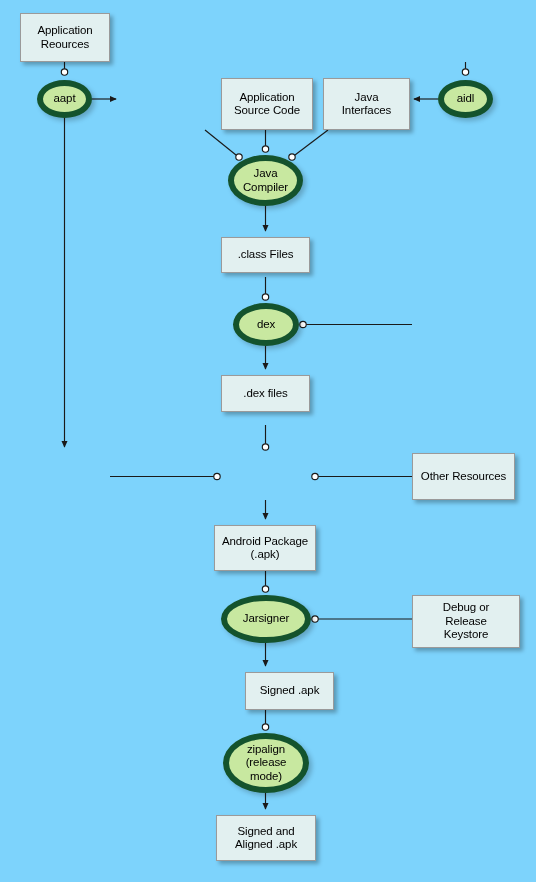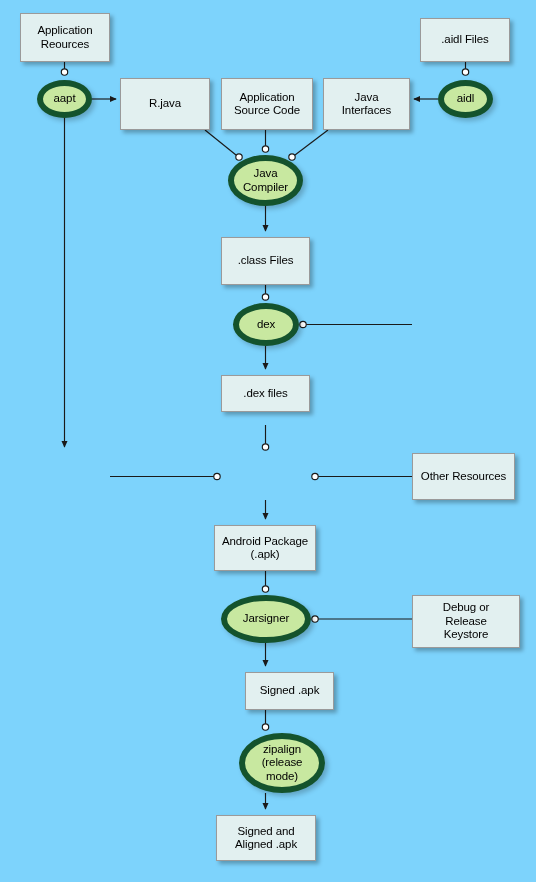--- a/index.html
+++ b/index.html
@@ -122,45 +122,39 @@
       <circle cx="265.5" cy="589" r="3.2"></circle>
       <circle cx="315" cy="619" r="3.2"></circle>
       <circle cx="265.5" cy="727" r="3.2"></circle>
     </g>
   </svg>
 
   <div class="node box" style="left:20px;  top:13px;  width:90px;  height:49px;">
       <span>Application
 Reources</span>
     </div>
-  <div class="node box" style="left:420px; top:18px;  width:90px;  height:44px;">
-      <span>.aidl Files</span>
-    </div>
   <div class="node ellipse" style="left:37px;  top:80px;  width:55px;  height:38px;">
       <span>aapt</span>
     </div>
   <div class="node ellipse" style="left:438px; top:80px;  width:55px;  height:38px;">
       <span>aidl</span>
-    </div>
-  <div class="node box" style="left:120px; top:78px;  width:90px;  height:52px;">
-      <span>R.java</span>
     </div>
   <div class="node box" style="left:221px; top:78px;  width:92px;  height:52px;">
       <span>Application
 Source Code</span>
     </div>
   <div class="node box" style="left:323px; top:78px;  width:87px;  height:52px;">
       <span>Java
 Interfaces</span>
     </div>
   <div class="node ellipse" style="left:228px; top:155px; width:75px;  height:51px;">
       <span>Java
 Compiler</span>
     </div>
-  <div class="node box" style="left:221px; top:237px; width:89px;  height:48px;">
+  <div class="node box" style="left:221px; top:237px; width:89px;  height:36px;">
       <span>.class Files</span>
     </div>
   <div class="node ellipse" style="left:233px; top:303px; width:66px;  height:43px;">
       <span>dex</span>
     </div>
   <div class="node box" style="left:221px; top:375px; width:89px;  height:37px;">
       <span>.dex files</span>
     </div>
   <div class="node box" style="left:214px; top:525px; width:102px; height:46px;">
       <span>Android Package
@@ -173,21 +167,21 @@
       <span>Jarsigner</span>
     </div>
   <div class="node box" style="left:412px; top:595px; width:108px; height:53px;">
       <span>Debug or
 Release
 Keystore</span>
     </div>
   <div class="node box" style="left:221px; top:672px; width:89px;  height:38px;margin-left:24px;">
       <span>Signed .apk</span>
     </div>
-  <div class="node ellipse" style="left:239px; top:733px; width:86px;  height:60px;">
+  <div class="node ellipse" style="left:223px; top:733px; width:86px;  height:60px;">
       <span>zipalign
 (release
 mode)</span>
     </div>
   <div class="node box" style="left:216px; top:815px; width:100px; height:46px;">
       <span>Signed and
 Aligned .apk</span>
     </div>
 
 </div>

